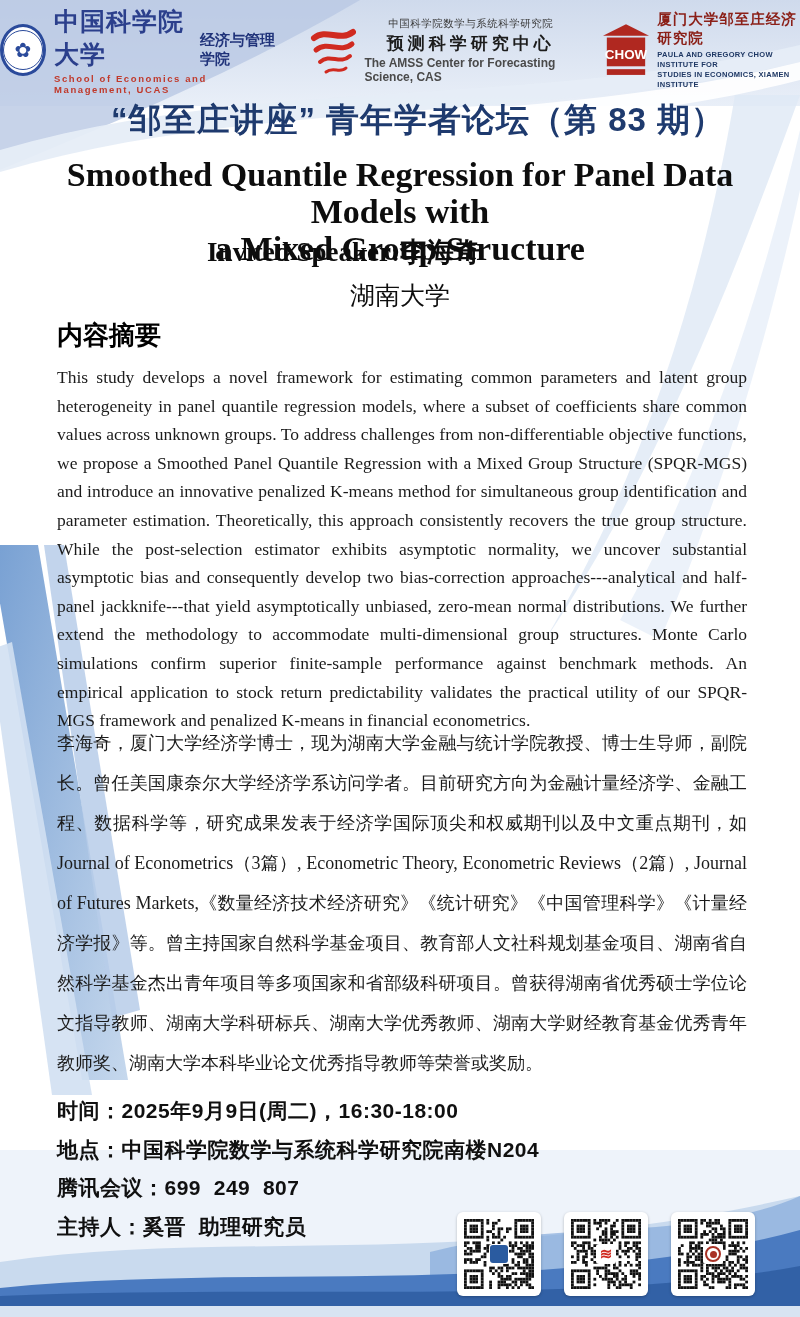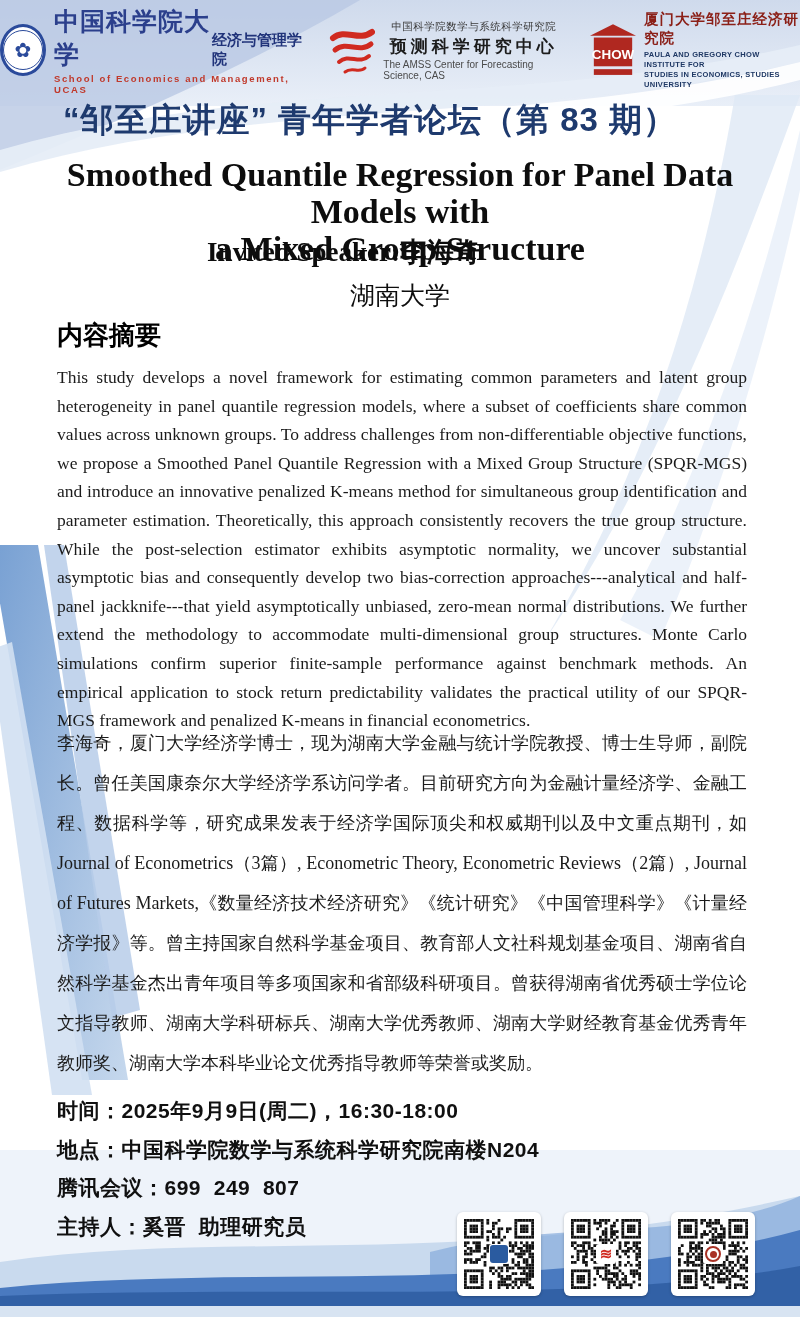--- a/index.html
+++ b/index.html
@@ -18,30 +18,30 @@
                       color:#2a4a9b;font-size:20px;line-height:1;}
   .ucas-text .r1{display:flex;align-items:flex-end;}
   .ucas-cn{font-family:"Liberation Serif",serif;font-weight:700;font-size:25px;color:#2b3f8c;letter-spacing:1px;}
   .ucas-dept{font-weight:700;font-size:15px;color:#20337a;padding-bottom:2px;}
   .ucas-en{margin-top:2px;font-size:9.5px;font-weight:700;color:#c0392b;letter-spacing:1.6px;}
   
   .amss-glyph{width:46px;height:52px;flex:0 0 auto;}
   .amss-text{display:flex;flex-direction:column;align-items:center;}
   .amss-l1{font-size:10.5px;color:#3a3a3a;letter-spacing:0.5px;}
   .amss-l2{font-size:17px;font-weight:700;color:#1c1c1c;letter-spacing:4px;margin:1px 0;}
-  .amss-l3{font-size:10px;font-weight:400;color:#4a4a4a;}
+  .amss-l3{font-size:12px;font-weight:700;color:#4a4a4a;}
   
   .chow-emblem{width:46px;height:52px;flex:0 0 auto;}
   .chow-text{display:flex;flex-direction:column;}
   .chow-cn{font-family:"Liberation Serif",serif;font-weight:700;font-size:14.5px;color:#8b2018;letter-spacing:1px;}
   .chow-en{font-size:7.5px;font-weight:700;color:#1f3864;letter-spacing:0.3px;margin-top:2px;line-height:1.35;}
 
   
   .series-title{position:absolute;left:0;top:98px;width:740px;text-align:center;
-                font-size:33px;font-weight:700;color:#1e3a6e;letter-spacing:1px;}
+                font-size:33px;font-weight:700;color:#1e3a6e;letter-spacing:1px;padding-left:48px;}
   .talk-title{position:absolute;left:15px;top:156px;width:770px;text-align:center;margin:0;
               font-family:"Liberation Serif",serif;font-weight:700;font-size:34px;line-height:37px;color:#0d0d0d;}
   .speaker{position:absolute;left:0;top:234px;width:688px;text-align:center;
            font-family:"Liberation Serif",serif;font-weight:700;font-size:27px;color:#0d0d0d;}
   .affiliation{position:absolute;left:0;top:279px;width:800px;text-align:center;
            font-family:"Liberation Serif",serif;font-size:25px;color:#0d0d0d;}
 
   
   .sec-h{font-size:26px;font-weight:700;color:#000;margin:0;}
   .abstract{position:absolute;left:57px;top:318px;width:690px;}
@@ -136,21 +136,21 @@
         <svg class="chow-emblem" viewBox="0 0 48 54">
           <polygon points="0,12 24,0 48,12" fill="#b02820"></polygon>
           <rect x="4" y="14" width="40" height="30" fill="#b02820"></rect>
           <text x="24" y="36" text-anchor="middle" font-family="Liberation Sans, sans-serif" font-weight="bold" font-size="14" fill="#ffffff">CHOW</text>
           <rect x="4" y="47" width="40" height="6" fill="#b02820"></rect>
         </svg>
         <div class="chow-text">
           <div class="chow-cn">厦门大学邹至庄经济研究院</div>
           <div class="chow-en">
             <div>PAULA AND GREGORY CHOW INSTITUTE FOR</div>
-            <div>STUDIES IN ECONOMICS, STUDIES UNIVERSITY</div>
+            <div>STUDIES IN ECONOMICS, XIAMEN INSTITUTE</div>
           </div>
         </div>
       </div>
     </div>
 
     <div class="series-title">“邹至庄讲座” 青年学者论坛（第 83 期）</div>
 
     <h1 class="talk-title"><span>Smoothed Quantile Regression for Panel Data Models with</span><br><span>a Mixed Group Structure</span></h1>
 
     <div class="speaker">Invited Speaker:李海奇</div>

